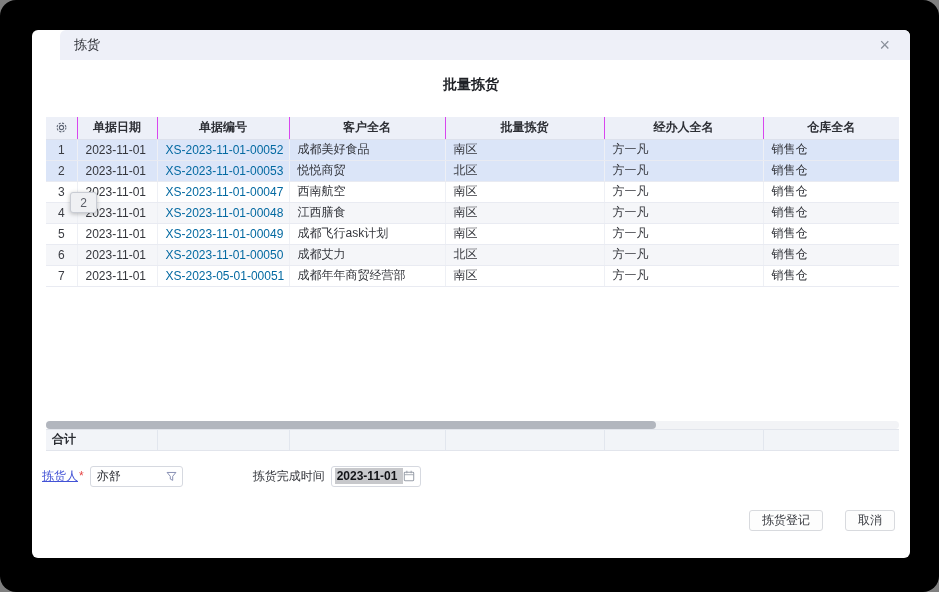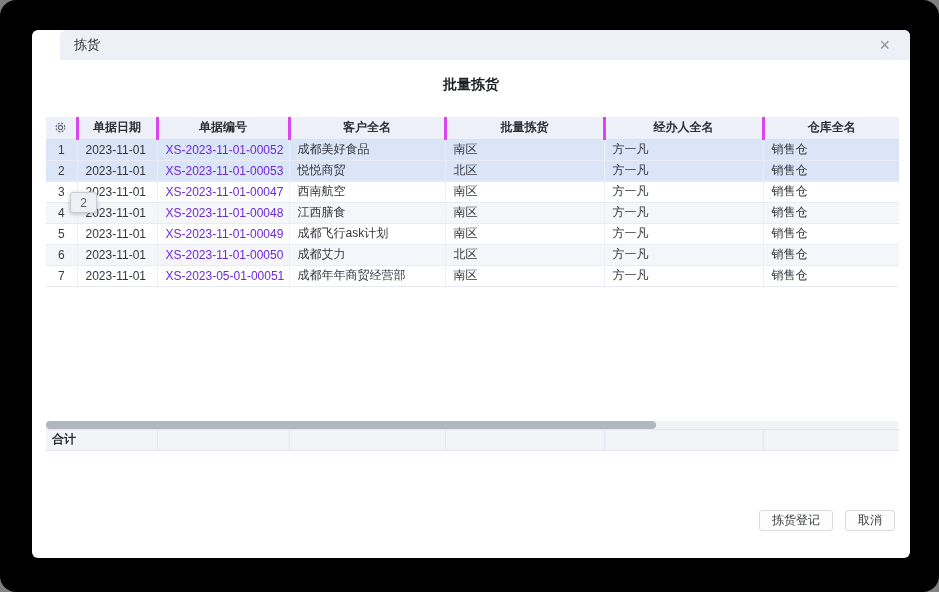--- a/index.html
+++ b/index.html
@@ -62,40 +62,40 @@
   col.c3 { width: 156px; }
   col.c4 { width: 159px; }
   col.c5 { width: 159px; }
   col.c6 { width: auto; }
   thead th {
     background: #edf0f8;
     height: 22px;
     font-weight: bold;
     color: #2c2e34;
     text-align: center;
-    border-right: 3px solid #d946ef;
+    border-right: 1px solid #d946ef;
     border-bottom: 1px solid #dde1ec;
     white-space: nowrap; overflow: hidden;
     padding: 0 4px;
   }
   thead th:last-child { border-right: none; }
   tbody td {
     height: 21px;
     padding: 0 8px;
     border-right: 1px solid #eef0f5;
     border-bottom: 1px solid #e9ebf2;
     white-space: nowrap; overflow: hidden;
     color: #33353b;
     text-align: left;
   }
   tbody td:last-child { border-right: none; }
   tbody td.c-n { text-align: center; padding: 0 2px; color: #3a3c42; }
   tbody tr:nth-child(even) { background: #f5f6f9; }
   tbody tr.sel { background: #dbe5f8; }
-  .doclink { color: #6d28d9; cursor: pointer; }
+  .doclink { color: #0369a1; cursor: pointer; }
   .gear-th { cursor: pointer; }
   .empty-space { height: 134px; background: #fff; }
   .hscrollbar {
     height: 8px; width: 853px;
     background: #f2f3f6;
     border-radius: 4px;
     position: relative;
   }
   .hscrollbar .thumb {
     position: absolute; left: 0; top: 0;
@@ -161,21 +161,21 @@
   }
   .date-box .val {
     flex: 1;
     background: #c7c8cb;
     color: #121317;
     font-weight: bold;
     padding: 1px 2px;
   }
   .footer {
     position: absolute; right: 15px; top: 480px;
-    display: flex; gap: 12px;
+    display: flex; gap: 22px;
   }
   .btn {
     height: 21px;
     padding: 0 12px;
     background: #fdfdfd;
     border: 1px solid #d8dade;
     border-radius: 3px;
     font-size: 12px; color: #3a3c42;
     display: flex; align-items: center;
     cursor: pointer;
@@ -314,20 +314,40 @@
             <td></td>
             <td></td>
             <td></td>
             <td></td>
             <td></td>
           </tr>
         </tbody>
       </table>
     </div>
 
+    <div class="form-row">
+      <span class="picker-label">拣货人</span>
+        <span class="req">*</span>
+      <div class="select-box">
+        <span class="val">亦舒</span>
+        <svg class="icon-svg" width="11" height="11" viewBox="0 0 12 12">
+          <path d="M1.2 1.6 H10.8 L7.3 5.8 V10.2 L4.7 8.8 V5.8 Z" fill="none" stroke="#7e87ad" stroke-width="1"></path>
+        </svg>
+      </div>
+      <span class="time-label">拣货完成时间</span>
+      <div class="date-box">
+        <span class="val">2023-11-01</span>
+        <svg class="icon-svg" width="12" height="12" viewBox="0 0 14 14">
+          <rect x="1.5" y="2.5" width="11" height="10" rx="1" fill="none" stroke="#9aa0aa" stroke-width="1.2"></rect>
+          <line x1="4.5" y1="1" x2="4.5" y2="3.8" stroke="#9aa0aa" stroke-width="1.2"></line>
+          <line x1="9.5" y1="1" x2="9.5" y2="3.8" stroke="#9aa0aa" stroke-width="1.2"></line>
+          <line x1="1.5" y1="5.5" x2="12.5" y2="5.5" stroke="#9aa0aa" stroke-width="1"></line>
+        </svg>
+      </div>
+    </div>
 
     <div class="footer">
       <button class="btn">拣货登记</button>
       <button class="btn">取消</button>
     </div>
 
   </div>
 </div>
 
 </body></html>

